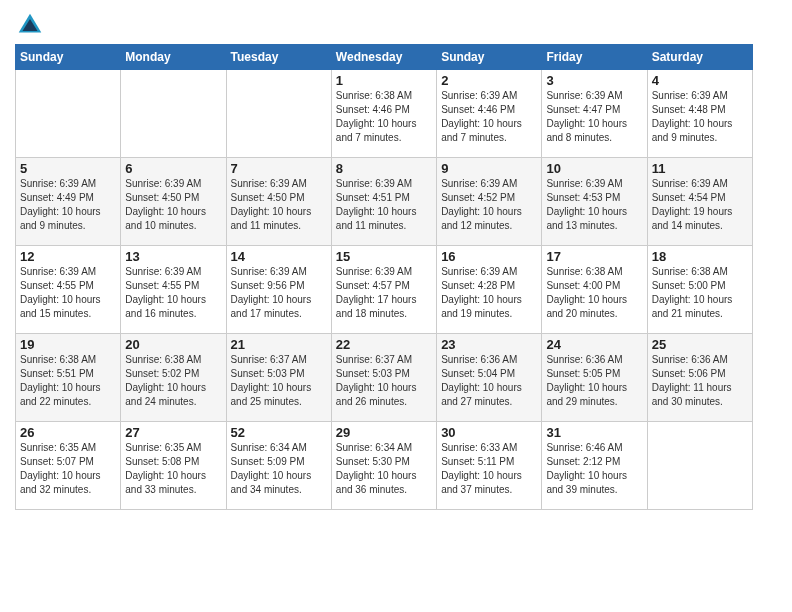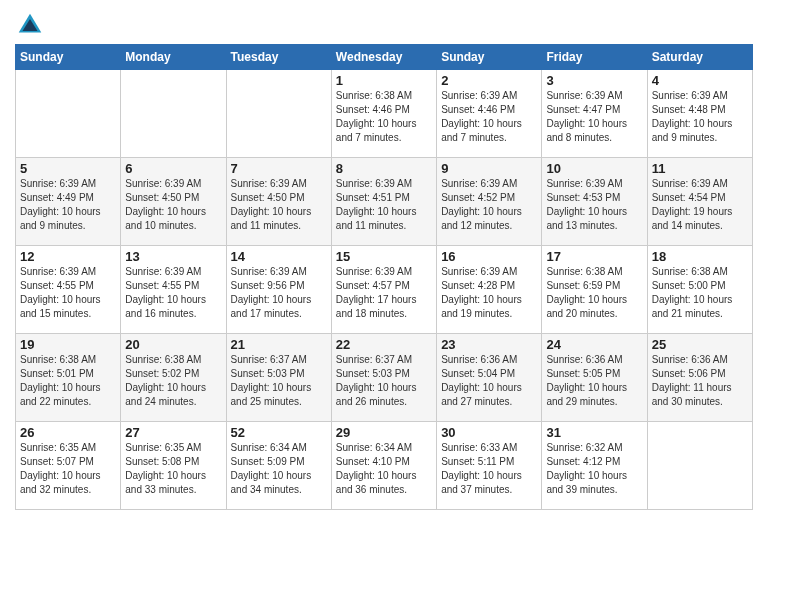--- a/index.html
+++ b/index.html
@@ -259,39 +259,39 @@
           <div class="day-info">
             <span>Sunrise: 6:39 AM</span><br>
             <span>Sunset: 4:28 PM</span><br>
             <span>Daylight: 10 hours and 19 minutes.</span>
           </div>
           </td>
           <td>
             <span class="day-number">17</span>
           <div class="day-info">
             <span>Sunrise: 6:38 AM</span><br>
-            <span>Sunset: 6:59 PM</span><br>
+            <span>Sunset: 4:00 PM</span><br>
             <span>Daylight: 10 hours and 20 minutes.</span>
           </div>
           </td>
           <td>
             <span class="day-number">18</span>
           <div class="day-info">
             <span>Sunrise: 6:38 AM</span><br>
             <span>Sunset: 5:00 PM</span><br>
             <span>Daylight: 10 hours and 21 minutes.</span>
           </div>
           </td>
         </tr>
         <tr>
           <td>
             <span class="day-number">19</span>
           <div class="day-info">
             <span>Sunrise: 6:38 AM</span><br>
-            <span>Sunset: 5:01 PM</span><br>
+            <span>Sunset: 5:51 PM</span><br>
             <span>Daylight: 10 hours and 22 minutes.</span>
           </div>
           </td>
           <td>
             <span class="day-number">20</span>
           <div class="day-info">
             <span>Sunrise: 6:38 AM</span><br>
             <span>Sunset: 5:02 PM</span><br>
             <span>Daylight: 10 hours and 24 minutes.</span>
           </div>
@@ -359,37 +359,37 @@
           <div class="day-info">
             <span>Sunrise: 6:34 AM</span><br>
             <span>Sunset: 5:09 PM</span><br>
             <span>Daylight: 10 hours and 34 minutes.</span>
           </div>
           </td>
           <td>
             <span class="day-number">29</span>
           <div class="day-info">
             <span>Sunrise: 6:34 AM</span><br>
-            <span>Sunset: 4:10 PM</span><br>
+            <span>Sunset: 5:30 PM</span><br>
             <span>Daylight: 10 hours and 36 minutes.</span>
           </div>
           </td>
           <td>
             <span class="day-number">30</span>
           <div class="day-info">
             <span>Sunrise: 6:33 AM</span><br>
             <span>Sunset: 5:11 PM</span><br>
             <span>Daylight: 10 hours and 37 minutes.</span>
           </div>
           </td>
           <td>
             <span class="day-number">31</span>
           <div class="day-info">
-            <span>Sunrise: 6:32 AM</span><br>
-            <span>Sunset: 4:12 PM</span><br>
+            <span>Sunrise: 6:46 AM</span><br>
+            <span>Sunset: 2:12 PM</span><br>
             <span>Daylight: 10 hours and 39 minutes.</span>
           </div>
           </td>
           <td class="empty-cell"></td>
         </tr>
       </tbody>
   </table>
 </div>
 
 </body></html>

